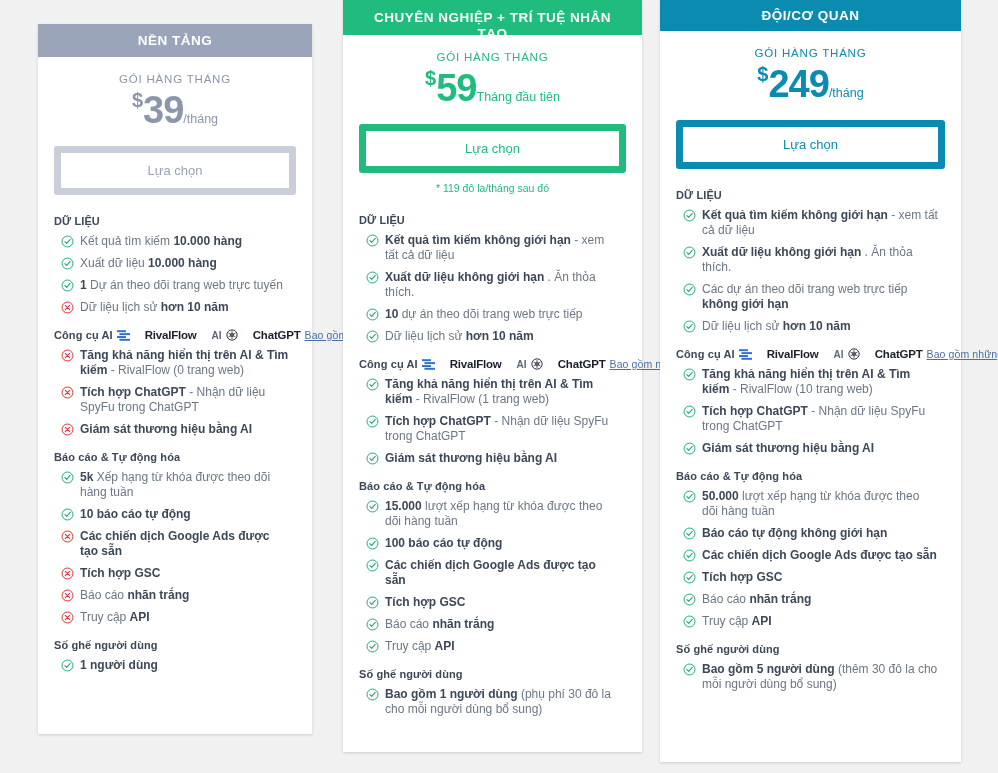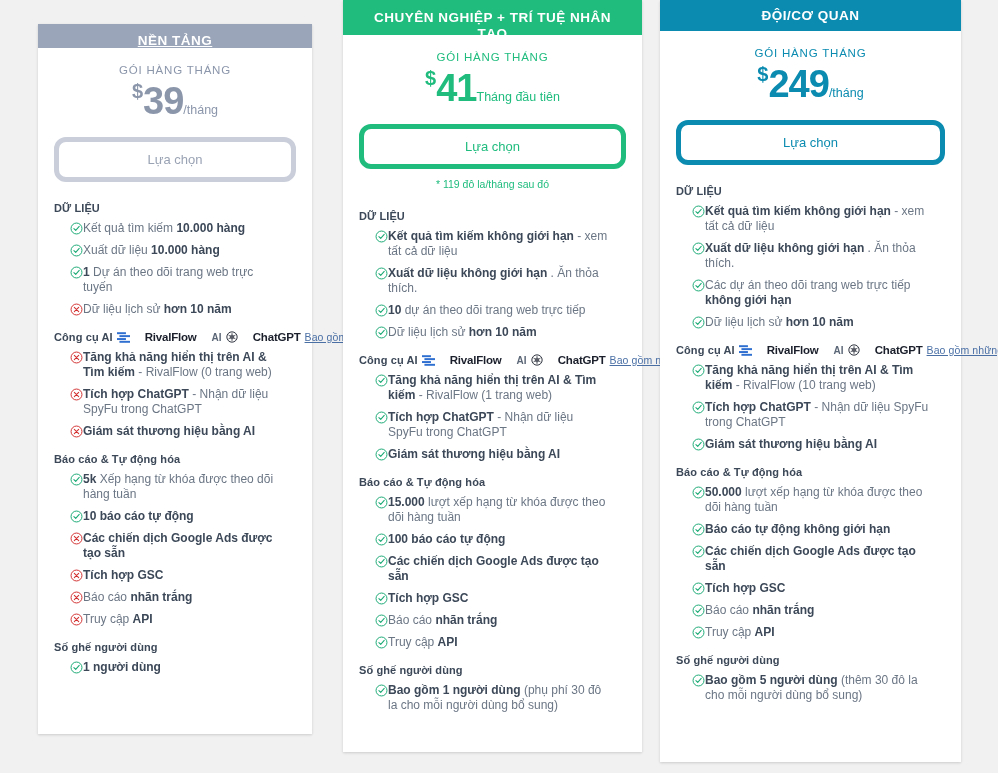--- a/index.html
+++ b/index.html
@@ -25,39 +25,39 @@
 
   .card-header {
     text-align: center;
     color: #ffffff;
     font-weight: bold;
     letter-spacing: 0.5px;
     padding: 10px 16px;
     font-size: 13.5px;
     line-height: 16px;
   }
-  #col-0 .card-header { background: #9aa5b9; height: 24px; padding-top: 9px; text-decoration: underline; }
+  #col-0 .card-header { background: #9aa5b9; height: 33px; padding-top: 9px; }
   #col-1 .card-header { background: #1fbc7e; height: 35px; padding-top: 10px; font-size: 13.5px;}
   #col-2 .card-header { background: #0b8bb0; height: 31px; padding-top: 8px; }
 
   .price-block { padding: 16px 16px 6px; text-align: center; }
   .plan-period {
     font-size: 11.5px; letter-spacing: 0.8px; font-weight: normal;
     margin-bottom: 4px;
   }
   .price-row { display: block; margin-bottom: 14px; white-space: nowrap; }
   .cur { font-size: 20px; font-weight: bold; vertical-align: 16px; }
   .amt { font-size: 38px; font-weight: bold; letter-spacing: -1px; }
   .per { font-size: 12.5px; }
 
   .cta {
     display: block; width: 100%;
     background: #ffffff;
-    border: 5px solid #ef4444;
-    border-radius: 12px;
+    border: 7px solid #ef4444;
+    border-radius: 3px;
     padding: 10px 16px;
     font-size: 13px;
     text-align: center;
     font-family: "Liberation Sans", sans-serif;
     cursor: pointer;
   }
   .footnote { font-size: 10.5px; margin-top: 9px; }
 
   
   .t-gray  .plan-period, .t-gray .cur, .t-gray .amt, .t-gray .per { color: #8b96ab; }
@@ -76,22 +76,22 @@
     margin-bottom: 6px; letter-spacing: 0.1px;
     display: flex; align-items: center; flex-wrap: nowrap; gap: 4px;
   }
   .sec-title .lbl { white-space: nowrap; }
   .whatsin {
     font-size: 10.5px; color: #4a6fa5; text-decoration: underline;
     font-weight: normal; white-space: nowrap; cursor: pointer;
   }
 
   .feat {
-    display: flex; align-items: flex-start; 
-    margin: 7px 16px; font-size: 12px; line-height: 15px;
+    display: flex; align-items: flex-start; gap: 6px;
+    margin: 7px 7px; font-size: 12px; line-height: 15px;
     color: #6b7685;
   }
   .feat .ic { flex: 0 0 13px; width: 13px; height: 13px; margin-top: 1px; }
   .feat .tx { flex: 1 1 auto; }
   .feat b { color: #3c4858; font-weight: bold; }
 
   .logo-rf { display:inline-flex; align-items:center; gap:15px; }
   .rf-mark { width: 13px; height: 11px; display:block; }
   .rf-name { font-size: 11.5px; font-weight: bold; color: #1a1f2b; letter-spacing:-0.2px;}
   .rf-ai { font-size: 10px; font-weight: bold; color: #5b6676; }
@@ -246,21 +246,21 @@
               </svg></span>
             <span class="tx"><b>1 người dùng</b></span>
           </div>
         </div>
       </div>
     </div>
     <div class="card t-green" id="col-1">
       <div class="card-header">CHUYÊN NGHIỆP + TRÍ TUỆ NHÂN TẠO</div>
       <div class="price-block">
         <div class="plan-period">GÓI HÀNG THÁNG</div>
-        <div class="price-row"><span class="cur">$</span><span class="amt">41</span><span class="per">Tháng đầu tiên</span></div>
+        <div class="price-row"><span class="cur">$</span><span class="amt">59</span><span class="per">Tháng đầu tiên</span></div>
         <button class="cta">Lựa chọn</button>
         <div class="footnote">* 119 đô la/tháng sau đó</div>
       </div>
       <div class="features">
         <div class="sec">
           <div class="sec-title">
             <span class="lbl">DỮ LIỆU</span>
           </div>
           <div class="feat">
             <span class="ic"><svg viewBox="0 0 20 20" width="13" height="13">

